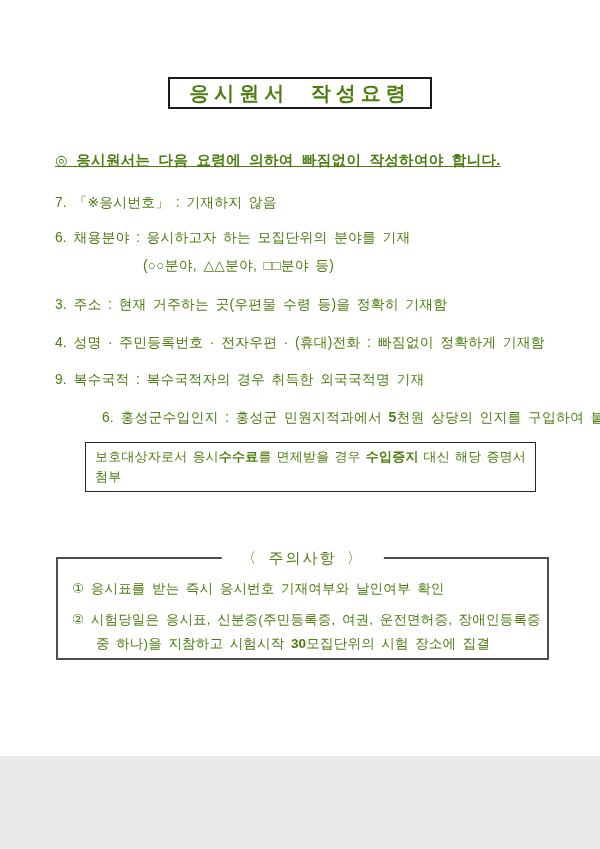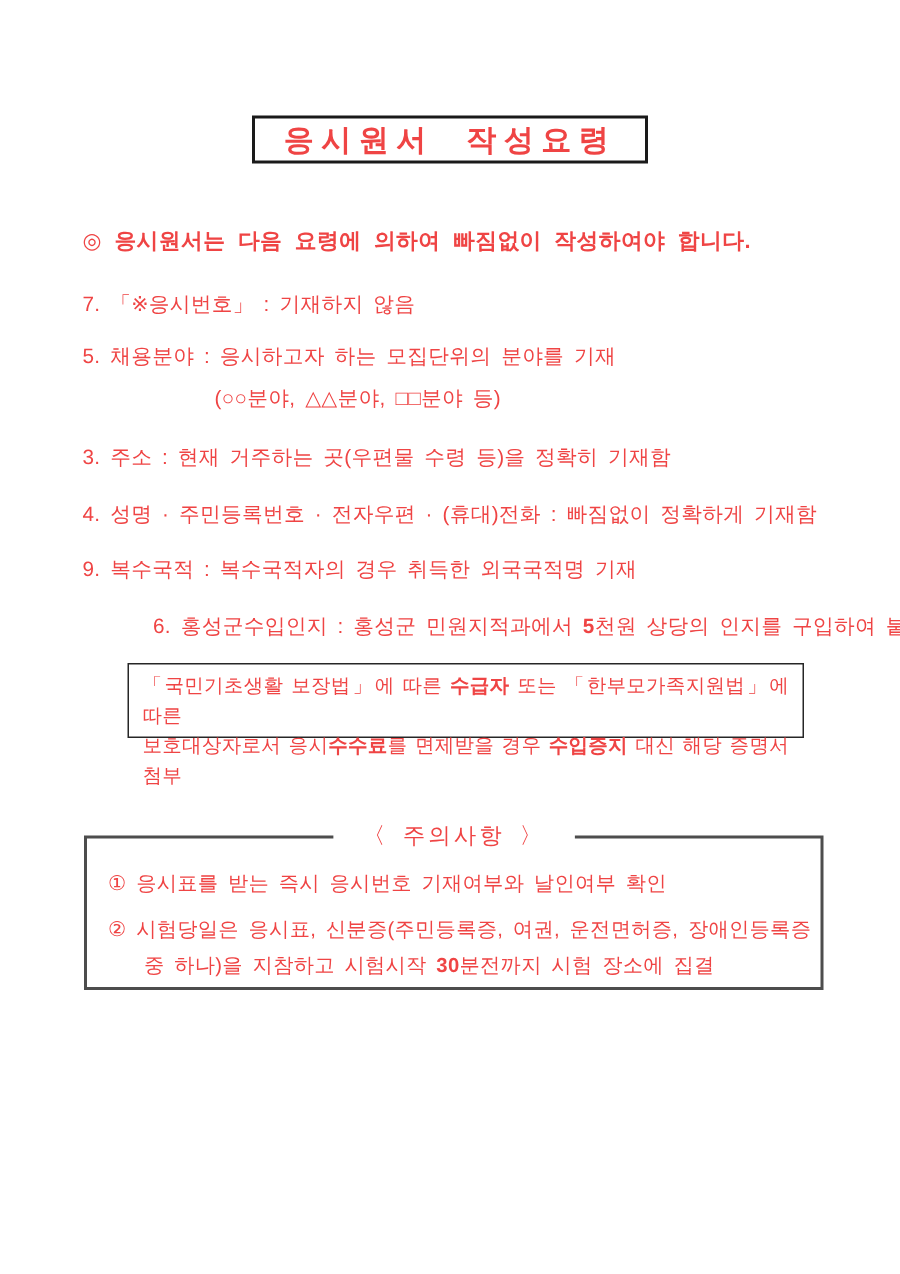--- a/index.html
+++ b/index.html
@@ -1,21 +1,21 @@
 <!DOCTYPE html>
 <html><head>
 <meta charset="utf-8">
 <style>
   html, body { margin:0; padding:0; background:#e9e9e9; }
   .page {
     position:relative;
-    width:600px; height:849px;
+    width:600px; height:756px;
     margin:0 auto;
     background:#ffffff;
-    color:#ef4444;
+    color:#4d7c0f;
     font-family:"Liberation Sans","DejaVu Sans",sans-serif;
     overflow:hidden;
   }
 
   
   .title-box {
     position:absolute; left:168px; top:77px;
     width:264px; height:32px;
     border:2px solid #1a1a1a;
     box-sizing:border-box;
@@ -26,20 +26,21 @@
     letter-spacing:5px; word-spacing:11px;
     white-space:nowrap;
   }
 
   
   .intro {
     position:absolute; left:55px; top:151px; width:500px;
     font-size:14.5px; font-weight:bold;
     word-spacing:4px; letter-spacing:0.3px;
     white-space:nowrap;
+    text-decoration:underline;
   }
 
   
   .gitem {
     position:absolute; left:55px;
     font-size:13.8px; letter-spacing:0.2px; word-spacing:2.5px;
     white-space:nowrap;
   }
   .i1 { top:194px; }
   .i2 { top:229px; }
@@ -71,21 +72,20 @@
     box-sizing:border-box;
   }
   .caution-legend {
     position:absolute; top:-11px; left:50%;
     transform:translateX(-50%);
     background:#ffffff;
     padding:0 20px;
     font-size:15px; line-height:20px;
     letter-spacing:2px; word-spacing:4px;
     white-space:nowrap;
-    font-family:Liberation Serif, serif;
   }
   .citem {
     position:absolute;
     font-size:13.5px; letter-spacing:0.2px; word-spacing:2.5px;
     white-space:nowrap;
   }
   .c1 { left:14px; top:21px; }
   .c2a { left:14px; top:52px; }
   .c2b { left:38px; top:76px; }
 </style>
@@ -95,36 +95,35 @@
 <div class="page">
 
   <div class="title-box">
     <span class="title-text">응시원서 작성요령</span>
   </div>
 
   <div class="intro">◎ 응시원서는 다음 요령에 의하여 빠짐없이 작성하여야 합니다.</div>
 
   <div class="gitem i1">7. 「※응시번호」 : 기재하지 않음</div>
 
-  <div class="gitem i2">5. 채용분야 : 응시하고자 하는 모집단위의 분야를 기재</div>
+  <div class="gitem i2">6. 채용분야 : 응시하고자 하는 모집단위의 분야를 기재</div>
   <div class="gitem i2sub">(○○분야, △△분야, □□분야 등)</div>
 
   <div class="gitem i3">3. 주소 : 현재 거주하는 곳(우편물 수령 등)을 정확히 기재함</div>
 
   <div class="gitem i4">4. 성명 · 주민등록번호 · 전자우편 · (휴대)전화 : 빠짐없이 정확하게 기재함</div>
 
   <div class="gitem i5">9. 복수국적 : 복수국적자의 경우 취득한 외국국적명 기재</div>
 
   <div class="gitem i6"><span>6. 홍성군수입인지 : 홍성군 민원지적과에서 </span><span class="b">5</span><span>천원 상당의 인지를 구입하여 붙임</span></div>
 
   <div class="fee-box">
-    <div class="jline"><span>「국민기초생활 보장법」에 따른 </span><span class="b">수급자</span><span> 또는 「한부모가족지원법」에 따른</span></div>
     <div class="jline"><span>보호대상자로서 응시</span><span class="b">수수료</span><span>를 면제받을 경우 </span><span class="b">수입증지</span><span> 대신 해당 증명서 첨부</span></div>
   </div>
 
   <div class="caution-box">
     <div class="caution-legend">〈 주의사항 〉</div>
     <div class="citem c2a">② 시험당일은 응시표, 신분증(주민등록증, 여권, 운전면허증, 장애인등록증</div>
     <div class="citem c1">① 응시표를 받는 즉시 응시번호 기재여부와 날인여부 확인</div>
-    <div class="citem c2b"><span>중 하나)을 지참하고 시험시작 </span><span class="b">30</span><span>분전까지 시험 장소에 집결</span></div>
+    <div class="citem c2b"><span>중 하나)을 지참하고 시험시작 </span><span class="b">30</span><span>모집단위의 시험 장소에 집결</span></div>
   </div>
 
 </div>
 
 </body></html>

